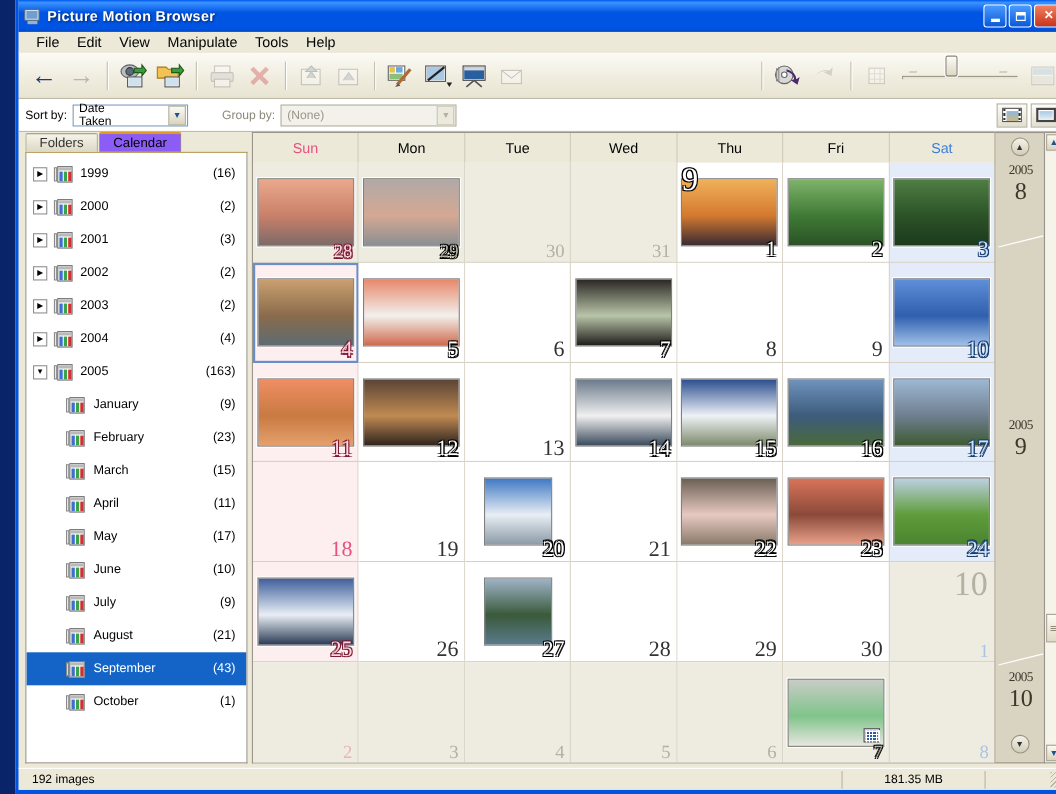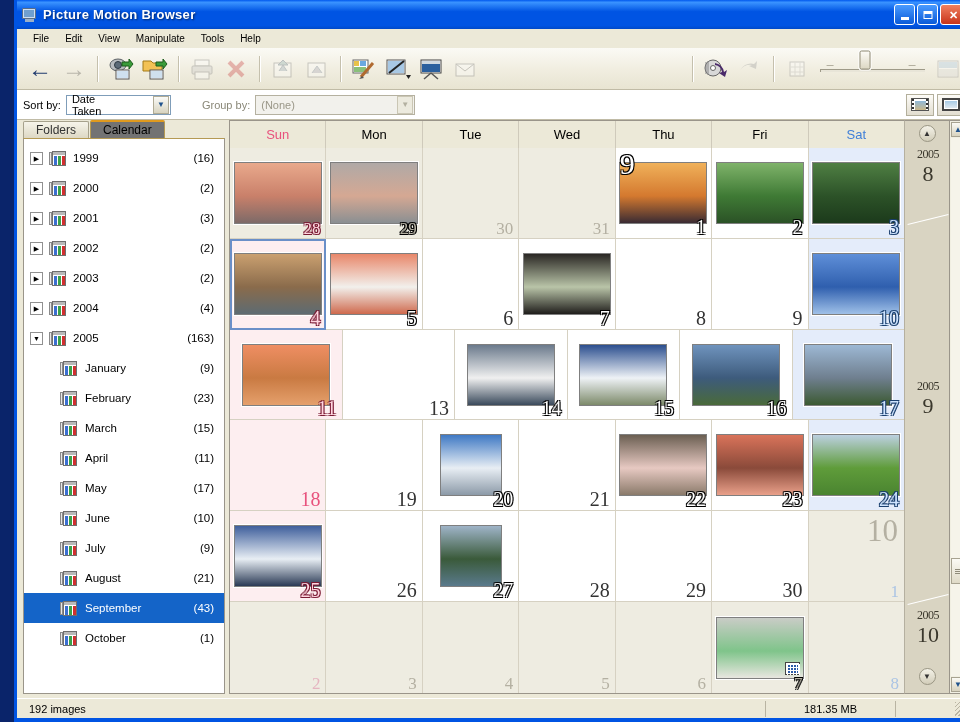--- a/index.html
+++ b/index.html
@@ -42,21 +42,21 @@
   }
   .tbtn.close { background:linear-gradient(to bottom,#f08060,#c8341a); width:27px;}
   .tbtn .g{position:absolute;left:50%;top:50%;transform:translate(-50%,-50%);color:#fff;font-size:11px;font-weight:bold;line-height:1;}
   .tbtn.min .g{ width:8px;height:3px;background:#fff;transform:translate(-50%,2px);}
   .tbtn.max .g{ width:9px;height:8px;border:1px solid #fff;border-top-width:3px;transform:translate(-50%,-50%);}
   
   .menubar {
     height:19px;flex:0 0 19px;background:#ece9d8;display:flex;align-items:center;
     padding-left:8px; border-bottom:1px solid #ece9d8;
   }
-  .menu-item { padding:2px 8px; font-size:10px; color:#000; cursor:default;}
+  .menu-item { padding:2px 8px; font-size:13px; color:#000; cursor:default;}
   
   .toolbar {
     height:42px;flex:0 0 42px;
     background:linear-gradient(to bottom,#fbfaf5 0%,#f1eee1 50%,#e8e4d2 100%);
     border-bottom:1px solid #c0bba6;
     display:flex;align-items:center;padding:0 6px;
   }
   .tb-btn{width:34px;height:32px;display:flex;align-items:center;justify-content:center;position:relative;cursor:default;}
   .tb-sep{width:1px;height:26px;background:#c5c0ad;margin:0 6px;box-shadow:1px 0 0 #fff;}
   .tb-spacer{flex:1;}
@@ -90,21 +90,21 @@
   .vbtn .single{width:18px;height:13px;background:#fff;border:2px solid #444;position:relative;}
   .vbtn .single:after{content:"";position:absolute;left:1px;top:1px;right:1px;bottom:1px;background:linear-gradient(to bottom,#a8cbe6,#dfe8ef);}
   
   .body{flex:1;display:flex;min-height:0;background:#ece9d8;padding:0 0 0 0;}
   
   .leftpane{width:212px;flex:0 0 212px;display:flex;flex-direction:column;padding:0 4px 4px 6px;}
   .tabs{display:flex;height:18px;align-items:flex-end;}
   .tab{height:17px;padding:0 12px;font-size:12px;display:flex;align-items:center;
        background:linear-gradient(to bottom,#f6f4ea,#ddd8c4);border:1px solid #a6a18c;border-bottom:none;
        border-radius:2px 2px 0 0;margin-right:1px;color:#333;}
-  .tab.active{background:#737373;border-color:#b59a54;border-top:2px solid #e09a1e;height:18px;color:#000;position:relative;z-index:2;}
+  .tab.active{background:#8b5cf6;border-color:#b59a54;border-top:2px solid #e09a1e;height:18px;color:#000;position:relative;z-index:2;}
   .treebox{flex:1;background:#fff;border:1px solid #9a958a;border-top:1px solid #b59a54;overflow:hidden;position:relative;}
   .tree{padding:4px 0 0 0;}
   .tnode{height:30px;display:flex;align-items:center;padding-left:6px;font-size:11.5px;position:relative;}
   .tnode.sel{background:#1464c8;color:#fff;}
   .expander{width:13px;height:13px;border:1px solid #909090;background:#fff;display:flex;align-items:center;justify-content:center;margin-right:6px;flex:0 0 13px;}
   .expander i{font-style:normal;font-size:7px;line-height:1;color:#000;}
   .calicon{width:18px;height:15px;margin-right:6px;flex:0 0 18px;position:relative;}
   .calicon .stack{position:absolute;left:0;top:1px;width:3px;height:13px;background:linear-gradient(to right,#fff,#cfcfcf);border:1px solid #8a8a8a;}
   .calicon .pg{position:absolute;left:3px;top:0;width:14px;height:15px;background:#fff;border:1px solid #6f6f6f;overflow:hidden;}
   .calicon .pg:before{content:"";position:absolute;left:0;top:0;width:14px;height:3px;background:#b9b9b9;}
@@ -673,20 +673,24 @@
                   <div class="thumb" style="width: 88px; height: 62px; background: linear-gradient(rgb(95, 143, 216) 0%, rgb(47, 95, 174) 55%, rgb(159, 192, 232) 100%);"></div>
                   <div class="daynum onthumb">10</div>
                 </div>
               </div>
               <div class="week">
                 <div class="cell sun">
                   <div class="thumb" style="width: 88px; height: 62px; background: linear-gradient(rgb(239, 142, 99) 0%, rgb(201, 122, 66) 55%, rgb(229, 160, 108) 100%);"></div>
                   <div class="daynum onthumb">11</div>
                 </div>
                 <div class="cell">
+                  <div class="thumb" style="width: 88px; height: 62px; background: linear-gradient(rgb(90, 68, 54) 0%, rgb(192, 138, 82) 55%, rgb(46, 36, 29) 100%);"></div>
+                  <div class="daynum onthumb">12</div>
+                </div>
+                <div class="cell">
                   <div class="daynum">13</div>
                 </div>
                 <div class="cell">
                   <div class="thumb" style="width: 88px; height: 62px; background: linear-gradient(rgb(107, 122, 140) 0%, rgb(240, 240, 240) 55%, rgb(58, 74, 92) 100%);"></div>
                   <div class="daynum onthumb">14</div>
                 </div>
                 <div class="cell">
                   <div class="thumb" style="width: 88px; height: 62px; background: linear-gradient(rgb(44, 79, 143) 0%, rgb(238, 242, 246) 55%, rgb(125, 138, 106) 100%);"></div>
                   <div class="daynum onthumb">15</div>
                 </div>

